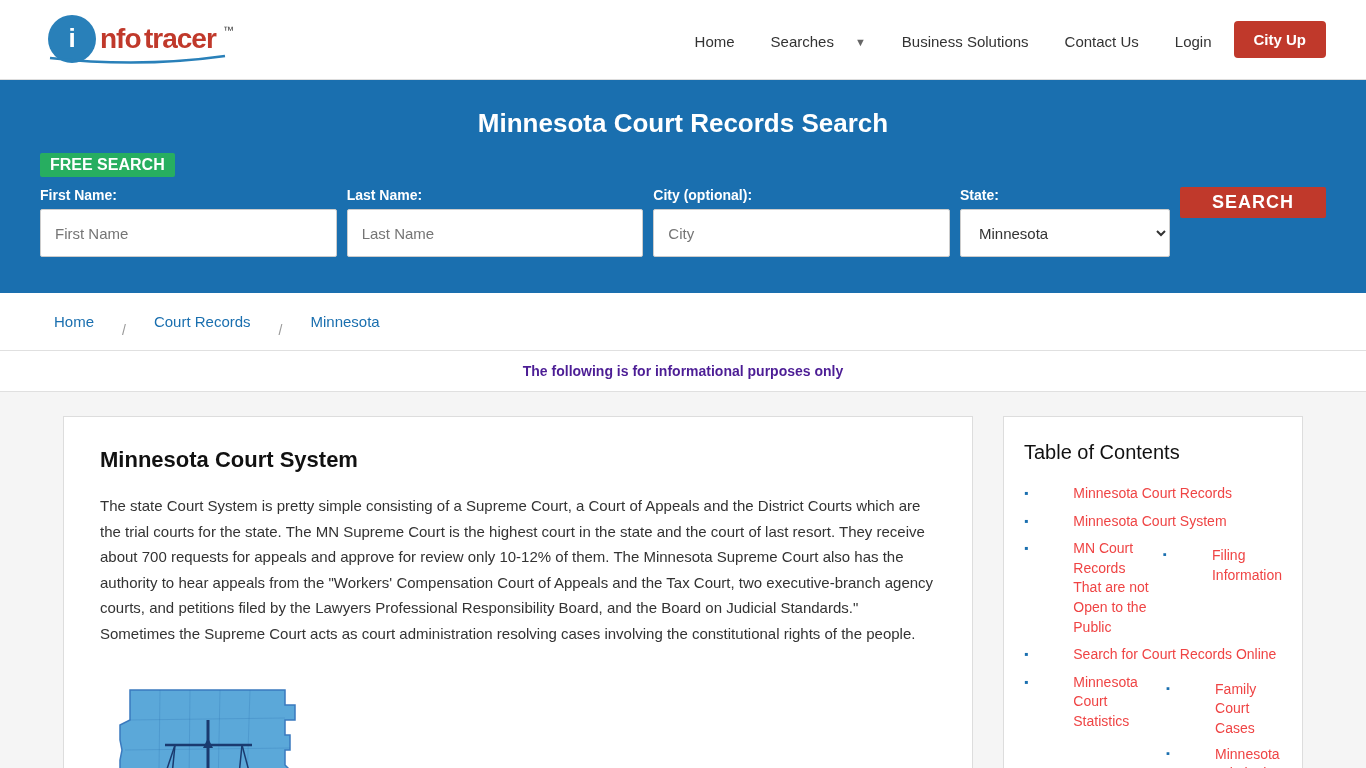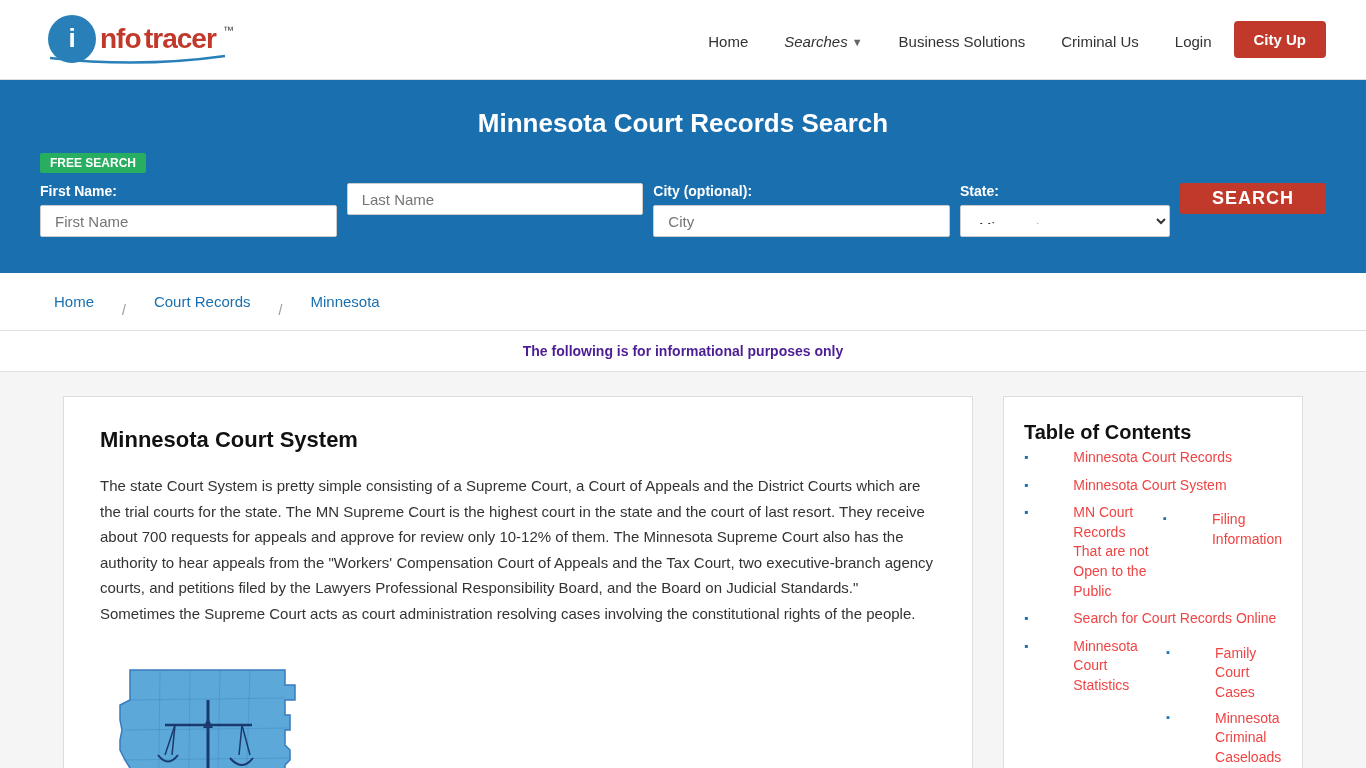--- a/index.html
+++ b/index.html
@@ -23,21 +23,21 @@
     }
 
     nav { display: flex; align-items: flex-end; gap: 8px; }
     nav a {
       color: #333;
       text-decoration: none;
       font-size: 15px;
       padding: 8px 14px;
       font-weight: 500;
     }
-    .nav-searches { display: flex; align-items: center; gap: 4px; font-style: italic; }
+    .nav-searches { display: flex; align-items: center; gap: 21px; }
     .nav-chevron { font-size: 11px; color: #666; }
     .btn-login {
       color: #333;
       text-decoration: none;
       font-size: 15px;
       padding: 8px 14px;
       font-weight: 500;
     }
     .btn-signup {
       background: #c0392b;
@@ -58,39 +58,39 @@
     .hero-title {
       text-align: center;
       font-size: 26px;
       font-weight: bold;
       margin-bottom: 14px;
       color: #fff;
     }
     .free-badge {
       background: #27ae60;
       color: #fff;
-      font-size: 12px;
+      font-size: 16px;
       font-weight: bold;
       padding: 3px 10px;
       border-radius: 2px;
       display: inline-block;
       margin-bottom: 10px;
     }
     .search-form { display: flex; gap: 0; align-items: flex-start; flex-wrap: nowrap; }
     .form-group { display: flex; flex-direction: column; flex: 1; margin-right: 10px; }
     .form-group label { font-size: 14px; color: #fff; font-weight: bold; margin-bottom: 6px; }
     .form-group input, .form-group select {
       padding: 12px 14px;
       font-size: 15px;
       border: 1px solid #ccc;
       border-radius: 2px;
       outline: none;
       color: #555;
       background: #fff;
-      height: 32px;
+      height: 48px;
     }
     .form-group select { background: #fff; color: #333; }
     .search-btn {
       background: #c0392b;
       color: #fff;
       font-size: 18px;
       font-weight: bold;
       border: none;
       padding: 0 32px;
       height: 31px;
@@ -161,21 +161,22 @@
       width: 300px;
       flex-shrink: 0;
     }
     .toc-card {
       background: #fff;
       border: 1px solid #ddd;
       padding: 24px 20px;
     }
     .toc-title {
       font-size: 20px;
-      font-weight: bold;
+      font-weight: normal;
+      margin-bottom: 16px;
       color: #111;
     }
     .toc-list { list-style: none; padding: 0; }
     .toc-list li {
       padding: 4px 0;
       font-size: 14px;
       display: flex;
       align-items: flex-start;
     }
     .toc-list li::before {
@@ -259,35 +260,36 @@
     </div>
   </div>
 
   <nav>
     <a href="#">Home</a>
     <a href="#" class="nav-searches">
       <span>Searches</span>
       <span class="nav-chevron">▼</span>
     </a>
     <a href="#">Business Solutions</a>
-    <a href="#">Criminal Us</a>
+    <a href="#">Contact Us</a>
     <a href="#" class="btn-login">Login</a>
     <a href="#" class="btn-signup">City Up</a>
   </nav>
 </header>
 
 <section class="hero">
   <h2 class="hero-title">Minnesota Court Records Search</h2>
   <span class="free-badge">FREE SEARCH</span>
   <div class="search-form">
     <div class="form-group">
       <label>First Name:</label>
       <input type="text" placeholder="First Name" style="">
     </div>
     <div class="form-group">
+      <label>Last Name:</label>
       <input type="text" placeholder="Last Name" style="">
     </div>
     <div class="form-group">
       <label>City (optional):</label>
       <input type="text" placeholder="City" style="">
     </div>
     <div class="form-group" style="max-width:210px;">
       <label>State:</label>
       <select><option value="Minnesota">Minnesota</option></select>
     </div>

